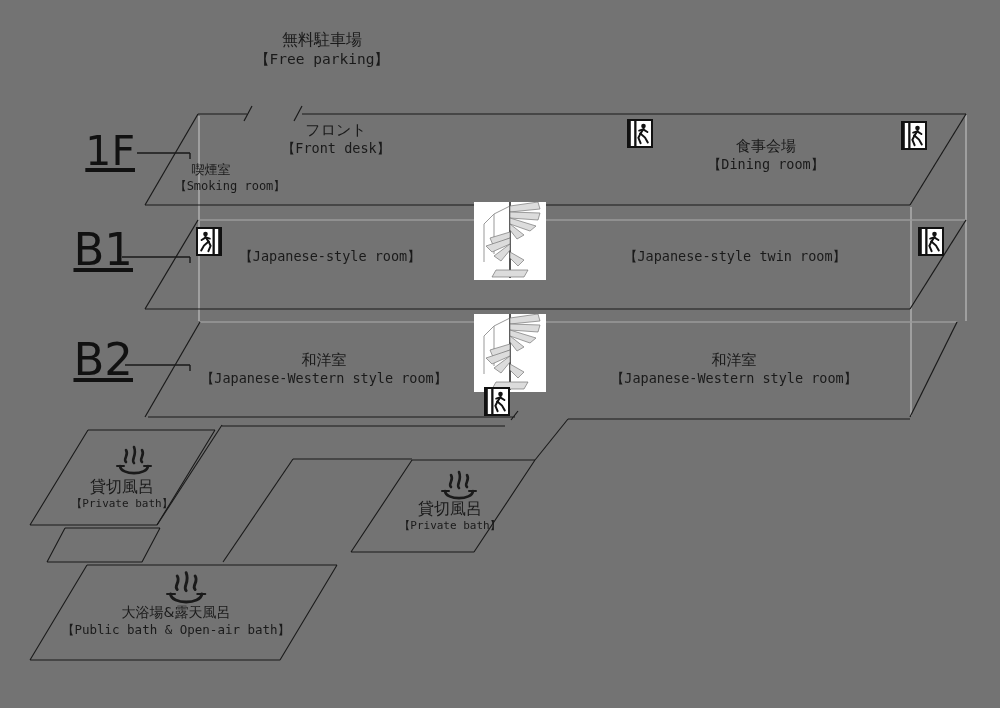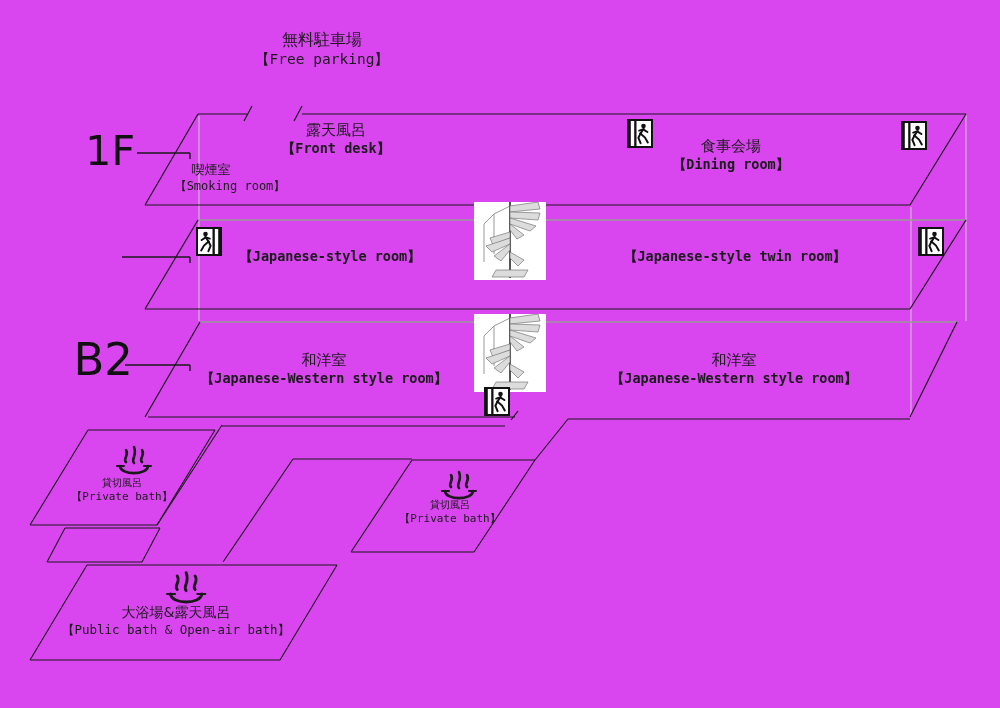--- a/index.html
+++ b/index.html
@@ -1,29 +1,29 @@
 <!DOCTYPE html>
 <html><head>
 <meta charset="utf-8">
 <style>
   html,body{margin:0;padding:0;background:#fff;}
-  .stage{position:relative;width:1000px;height:708px;background:#d946ef;overflow:hidden;
+  .stage{position:relative;width:1000px;height:708px;background:#737373;overflow:hidden;
          font-family:"DejaVu Sans",sans-serif;color:#1a1a1a;}
   .geom{position:absolute;left:0;top:0;}
   .lbl{position:absolute;transform:translateX(-50%);text-align:center;line-height:1.28;
        white-space:nowrap;color:#1a1a1a;}
   .lbl .jp{font-family:"DejaVu Sans",sans-serif;display:block;}
   .lbl .en{font-family:"DejaVu Sans Mono","DejaVu Sans",monospace;display:block;text-align:right;}
   .lg  .jp{font-size:16px;}  .lg  .en{font-size:14.5px;}
-  .md  .jp{font-size:15px;}  .md  .en{font-size:13.5px;font-weight:bold;}
+  .md  .jp{font-size:15px;}  .md  .en{font-size:13.5px;}
   .sm  .jp{font-size:13px;}  .sm  .en{font-size:12px;padding-left:38px;}
-  .xs  .jp{font-size:10px;}.xs  .en{font-size:11px;}
+  .xs  .jp{font-size:16px;}.xs  .en{font-size:11px;}
   .bl  .jp{font-size:14px;}  .bl  .en{font-size:12.5px;}
   .floorlbl{position:absolute;text-align:right;font-family:"DejaVu Sans",sans-serif;
-            line-height:1;color:#111;}
+            line-height:1;color:#111;text-decoration:underline;}
 </style>
 </head>
 <body>
 
 <div class="stage">
 
   <svg class="geom" width="1000" height="708" viewBox="0 0 1000 708">
 
     <g stroke="#cccccc" stroke-width="1">
       <path d="M199 116 V321"></path>
@@ -170,31 +170,32 @@
         <use href="#onsen"></use>
       </g>
   </svg>
 
   <div class="lbl lg" style="left:322px;top:30px;">
     <span class="jp">無料駐車場</span>
     <span class="en">【Free parking】</span>
   </div>
 
   <div class="floorlbl" style="left:40px;top:131px;width:95px;font-size:41px;">1F</div>
+  <div class="floorlbl" style="left:38px;top:227px;width:95px;font-size:45px;">B1</div>
   <div class="floorlbl" style="left:38px;top:337px;width:95px;font-size:45px;">B2</div>
 
   <div class="lbl sm" style="left:211px;top:162px;">
     <span class="jp">喫煙室</span>
     <span class="en">【Smoking room】</span>
   </div>
   <div class="lbl md" style="left:336px;top:121px;">
-    <span class="jp">露天風呂</span>
+    <span class="jp">フロント</span>
     <span class="en">【Front desk】</span>
   </div>
-  <div class="lbl md" style="left:731px;top:137px;">
+  <div class="lbl md" style="left:766px;top:137px;">
     <span class="jp">食事会場</span>
     <span class="en">【Dining room】</span>
   </div>
 
   <div class="lbl md" style="left:330px;top:248px;">
     <span class="en">【Japanese-style room】</span>
   </div>
   <div class="lbl md" style="left:735px;top:248px;">
     <span class="en">【Japanese-style twin room】</span>
   </div>

